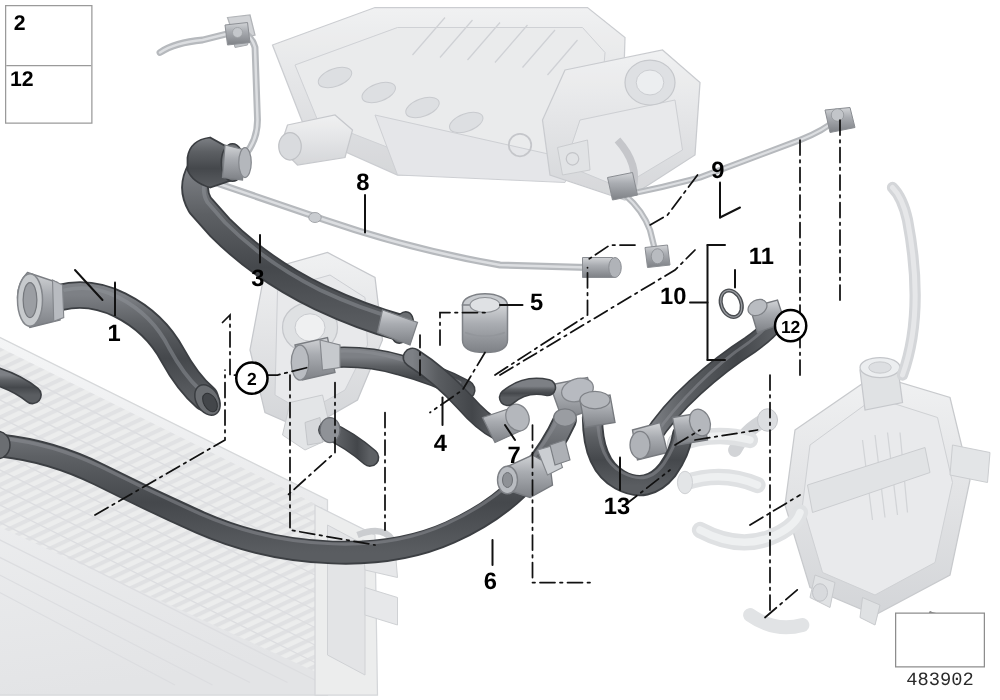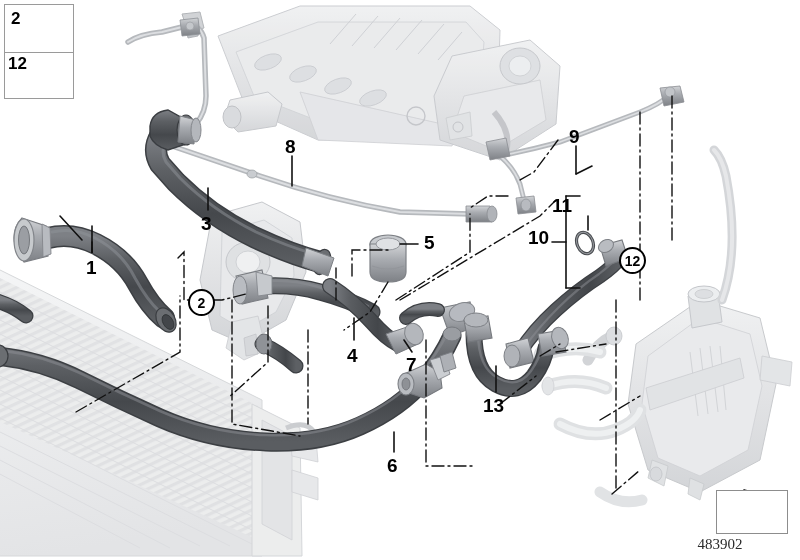--- a/index.html
+++ b/index.html
@@ -14,23 +14,23 @@
   .circled{position:absolute;width:23px;height:23px;border:2px solid #000;
            border-radius:50%;background:#fff;display:flex;align-items:center;
            justify-content:center;font-size:14px;font-weight:bold;color:#000;
            font-family:"Liberation Sans",sans-serif;}
   #legend-box{position:absolute;left:4px;top:4px;width:70px;height:95px;
               border:1px solid #9a9a9a;background:#fff;box-sizing:border-box;}
   #legend-div{position:absolute;left:0;top:47px;width:100%;height:1px;
               background:#9a9a9a;}
   #diagram-id-box{position:absolute;left:716px;top:490px;width:72px;height:44px;
                   border:1px solid #8d8d8d;background:#fff;box-sizing:border-box;}
-  #diagram-id-text{position:absolute;left:684px;top:536px;width:72px;
+  #diagram-id-text{position:absolute;left:716px;top:536px;width:72px;
                    text-align:center;font-size:15px;color:#2b2b2b;
-                   font-family:Liberation Serif, serif;}
+                   font-family:Liberation Mono, monospace;}
 </style>
 </head>
 <body>
 
 <div id="stage">
 
 <svg width="800" height="560" viewBox="0 0 800 560">
   <defs>
     <linearGradient id="gHose" x1="0" y1="0" x2="0" y2="1">
       <stop offset="0%" stop-color="#7d8085"></stop>
@@ -434,21 +434,21 @@
 
 <div class="lbl lbl-num" style="left:86px;top:258px;">1</div>
 <div class="lbl lbl-num" style="left:201px;top:214px;">3</div>
 <div class="lbl lbl-num" style="left:347px;top:346px;">4</div>
 <div class="lbl lbl-num" style="left:424px;top:233px;">5</div>
 <div class="lbl lbl-num" style="left:387px;top:456px;">6</div>
 <div class="lbl lbl-num" style="left:406px;top:355px;">7</div>
 <div class="lbl lbl-num" style="left:285px;top:137px;">8</div>
 <div class="lbl lbl-num" style="left:569px;top:127px;">9</div>
 <div class="lbl lbl-num" style="left:528px;top:228px;text-align:right;">10</div>
-<div class="lbl lbl-num" style="left:552px;top:196px;">11</div>
+<div class="lbl lbl-num" style="left:599px;top:196px;">11</div>
 <div class="lbl lbl-num" style="left:483px;top:396px;text-align:center;">13</div>
 
 <div class="circled" style="left:188px;top:289px;">2</div>
 <div class="circled" style="left:619px;top:247px;">12</div>
 
 <div id="diagram-id-box"></div>
 <div id="diagram-id-text">483902</div>
 
 </div>
 

